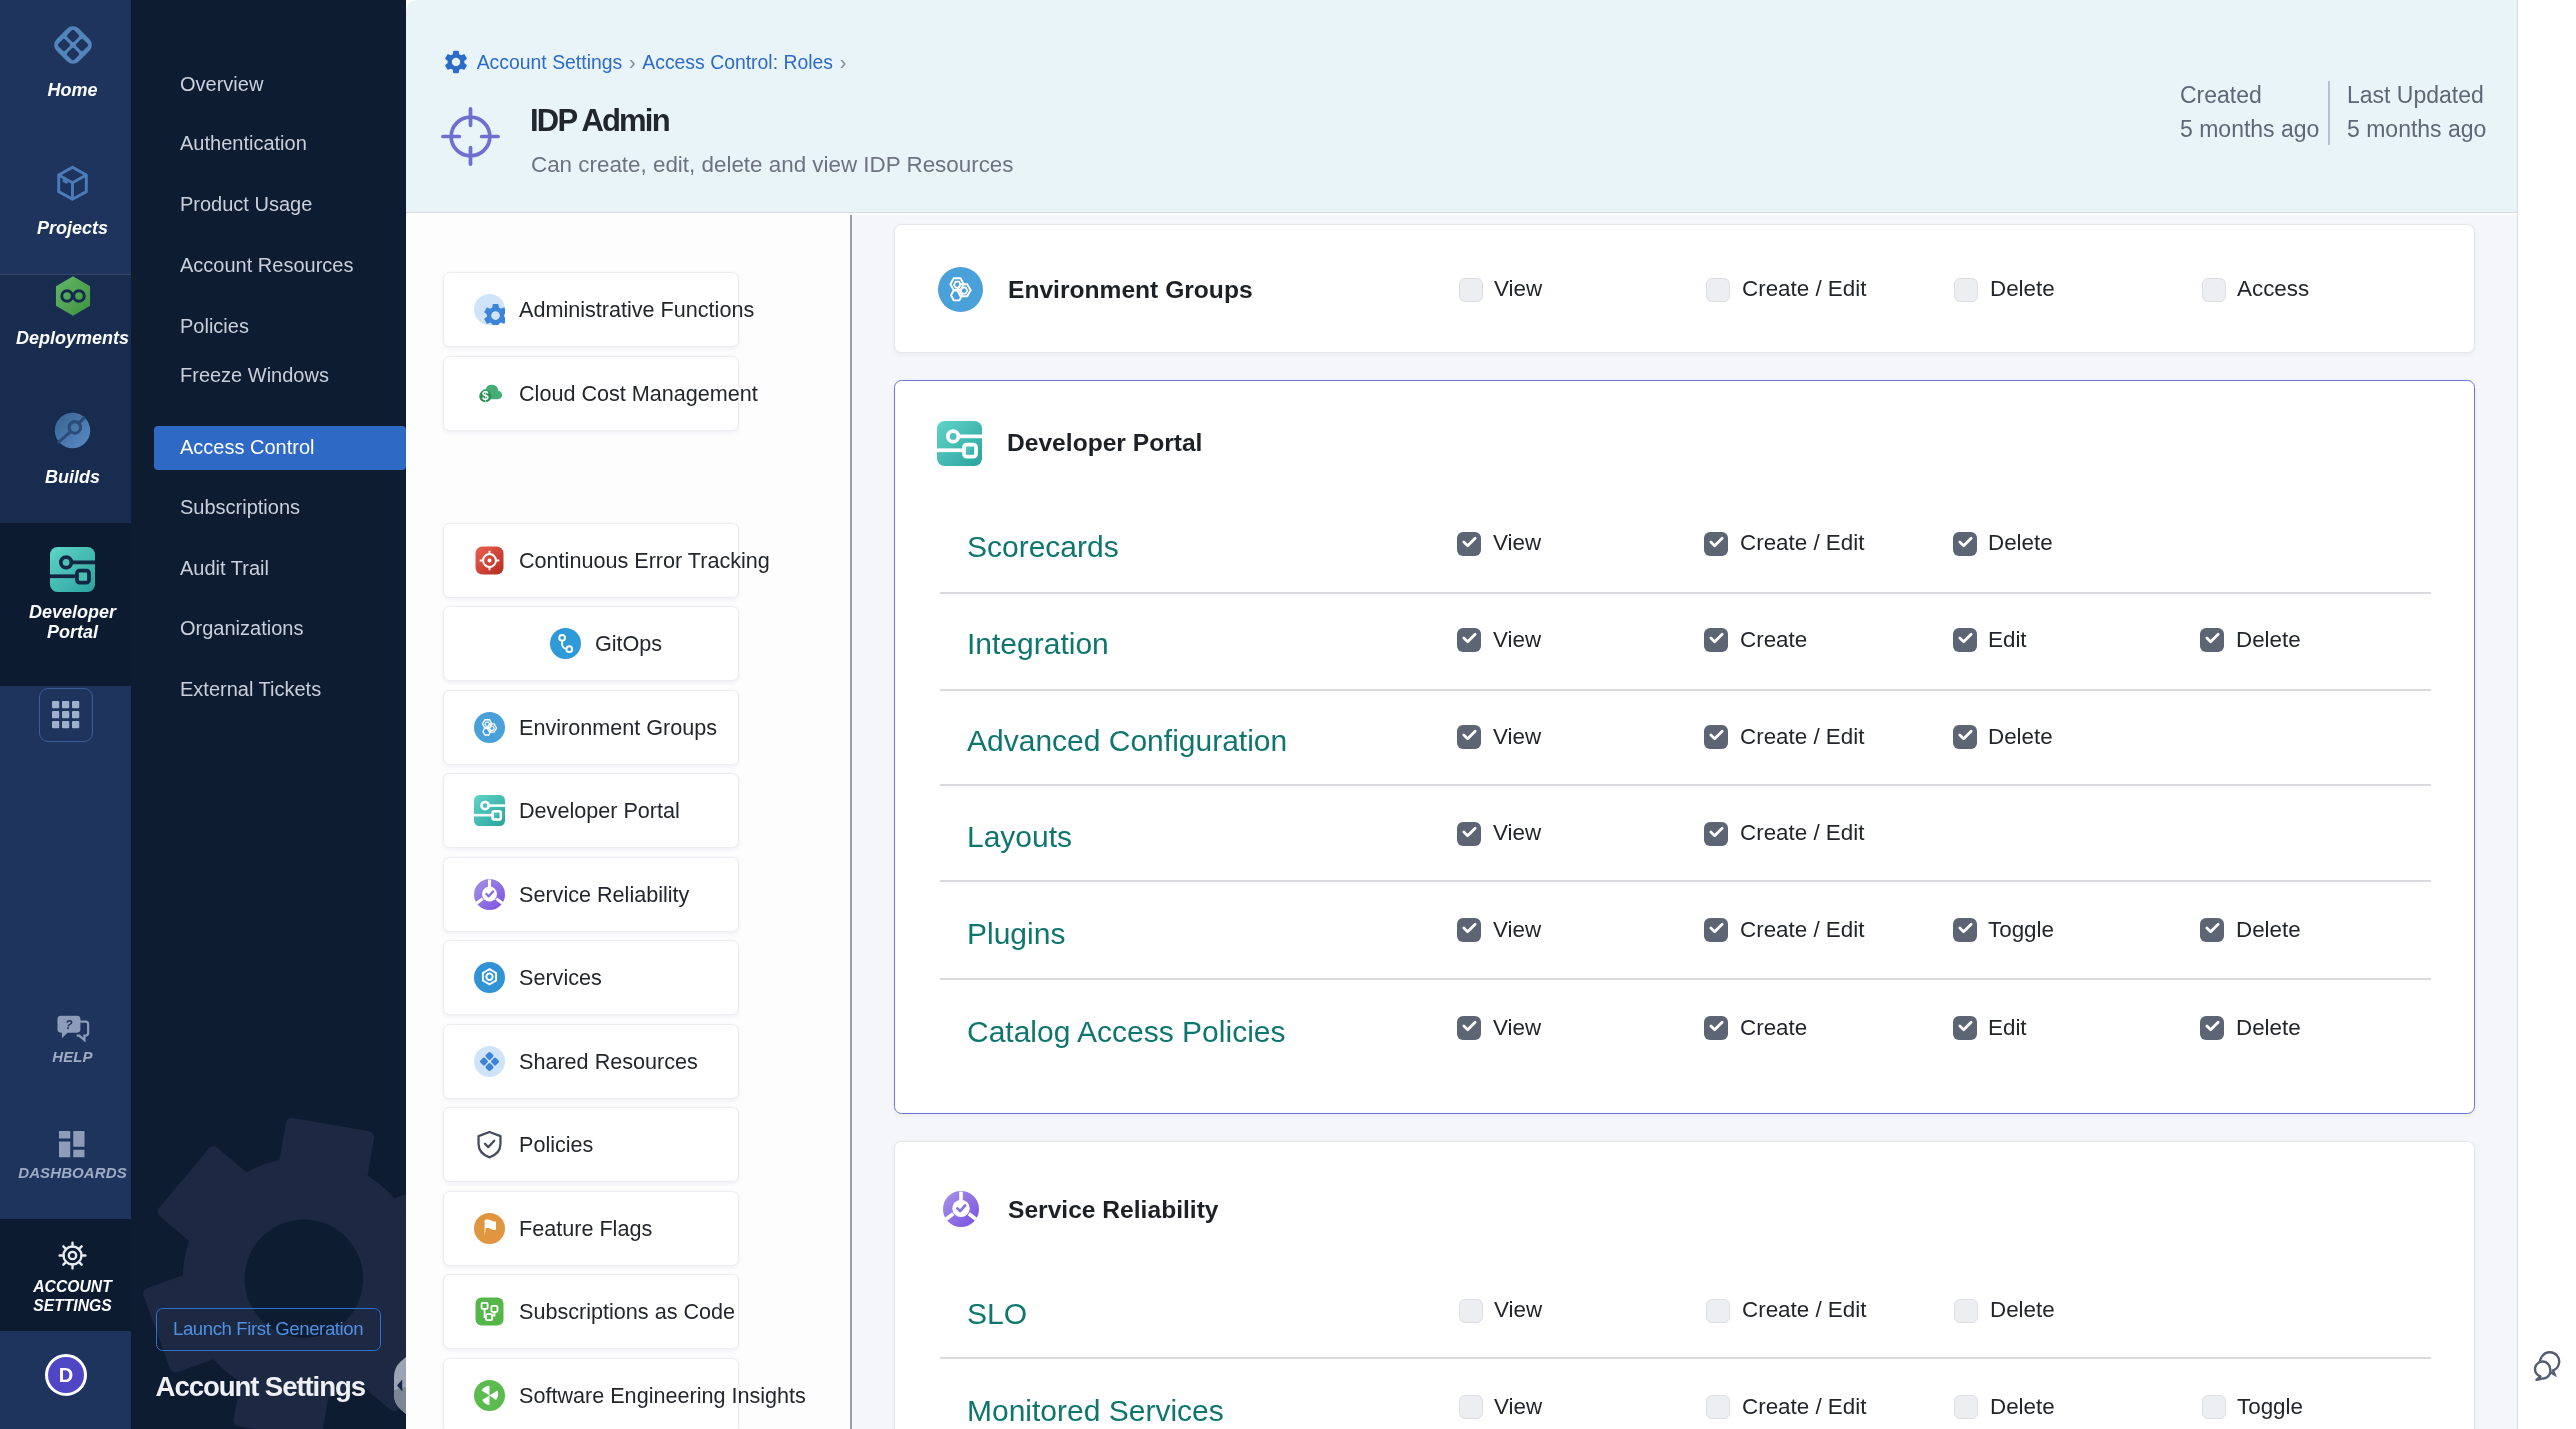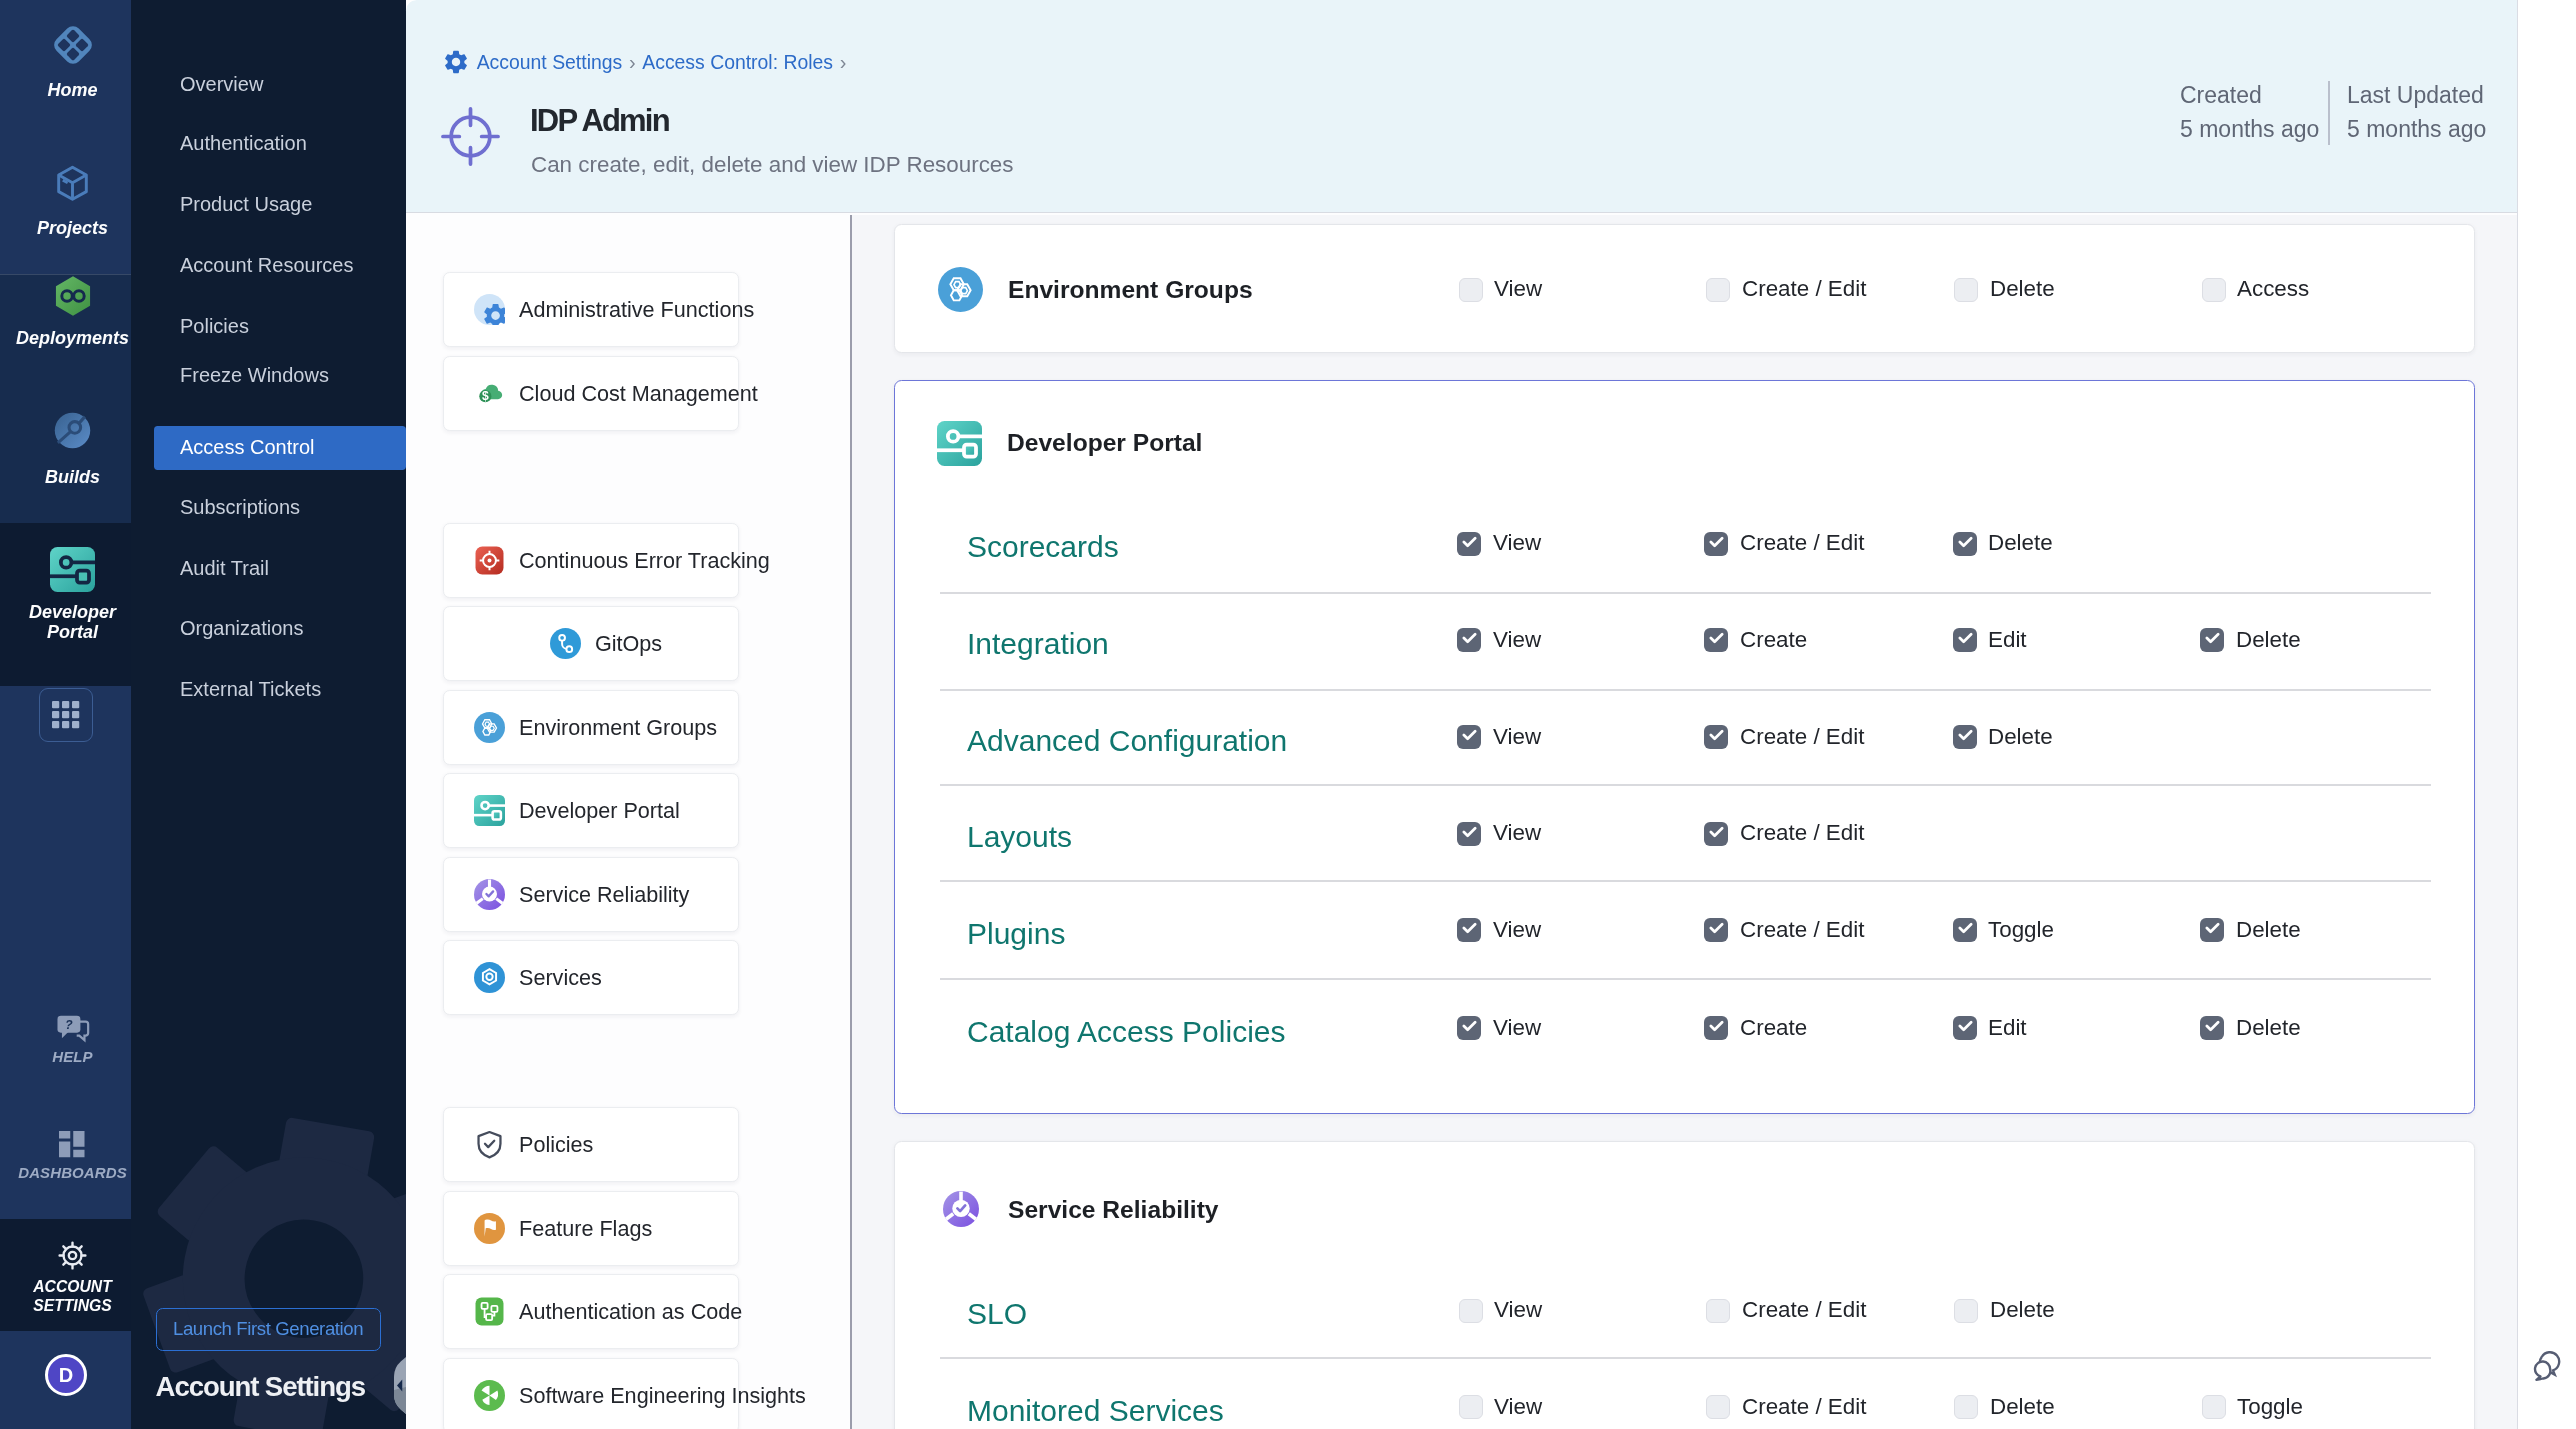--- a/index.html
+++ b/index.html
@@ -343,20 +343,32 @@
       <span class="lbl">Service Reliability</span>
     </div>
     <div class="lcard abs" style="top:725px;">
       <svg class="ic" viewBox="0 0 41 41">
         <circle cx="20.5" cy="20.5" r="20.5" fill="#2f93d6"></circle>
         <path d="M20.5 9.5 l8.7 5 v10 l-8.7 5 -8.7-5 v-10 Z" fill="none" stroke="#fff" stroke-width="2.6"></path>
         <circle cx="20.5" cy="19.5" r="4.2" fill="none" stroke="#fff" stroke-width="2.6"></circle>
       </svg>
       <span class="lbl">Services</span>
     </div>
+    <div class="lcard abs" style="top:809px;">
+      <svg class="ic" viewBox="0 0 41 41">
+        <circle cx="20.5" cy="20.5" r="20.5" fill="#cfe4f8"></circle>
+        <g transform="rotate(45 20.5 20.5)" fill="#3d84d8">
+          <rect x="11" y="11" width="8.6" height="8.6" rx="2"></rect>
+            <rect x="21.4" y="11" width="8.6" height="8.6" rx="2"></rect>
+          <rect x="11" y="21.4" width="8.6" height="8.6" rx="2"></rect>
+            <rect x="21.4" y="21.4" width="8.6" height="8.6" rx="2"></rect>
+        </g>
+      </svg>
+      <span class="lbl">Shared Resources</span>
+    </div>
     <div class="lcard abs" style="top:892px;">
       <svg class="ic" viewBox="0 0 41 41" fill="none" stroke="#454c5c" stroke-width="3" stroke-linejoin="round">
         <path d="M20.5 4 L35 9.5 V19.5 C35 28.5 29 34.5 20.5 37.5 C12 34.5 6 28.5 6 19.5 V9.5 Z"></path>
         <path d="M14.5 19.5 l4.3 4.5 8 -8.5" stroke-linecap="round"></path>
       </svg>
       <span class="lbl">Policies</span>
     </div>
     <div class="lcard abs" style="top:976px;">
       <svg class="ic" viewBox="0 0 41 41">
         <circle cx="20.5" cy="20.5" r="20.5" fill="#e0953f"></circle>
@@ -367,21 +379,21 @@
     <div class="lcard abs" style="top:1059px;">
       <svg class="ic" viewBox="0 0 41 41">
         <rect x="2" y="2" width="37" height="37" rx="8" fill="#55b64a"></rect>
         <g fill="none" stroke="#fff" stroke-width="2.4">
           <rect x="10" y="9" width="8" height="8" rx="1.5"></rect>
           <rect x="23" y="13" width="8" height="8" rx="1.5"></rect>
           <rect x="16" y="24" width="8" height="8" rx="1.5"></rect>
           <path d="M14 17 v11 h2 M27 21 v5 h-3"></path>
         </g>
       </svg>
-      <span class="lbl">Authentication as Code</span>
+      <span class="lbl">Subscriptions as Code</span>
     </div>
     <div class="lcard abs" style="top:1143px;">
       <svg class="ic" viewBox="0 0 41 41">
         <circle cx="20.5" cy="20.5" r="20.5" fill="#5cbb4e"></circle>
         <g fill="#fff">
           <path d="M20.5 20.5 L10 14 Q14 7.5 20.5 7.5 Z"></path>
           <path d="M20.5 20.5 L31 14 Q33.5 21 29 26.5 Z"></path>
           <path d="M20.5 20.5 L20.5 33 Q13 32 11 26 Z"></path>
         </g>
       </svg>

